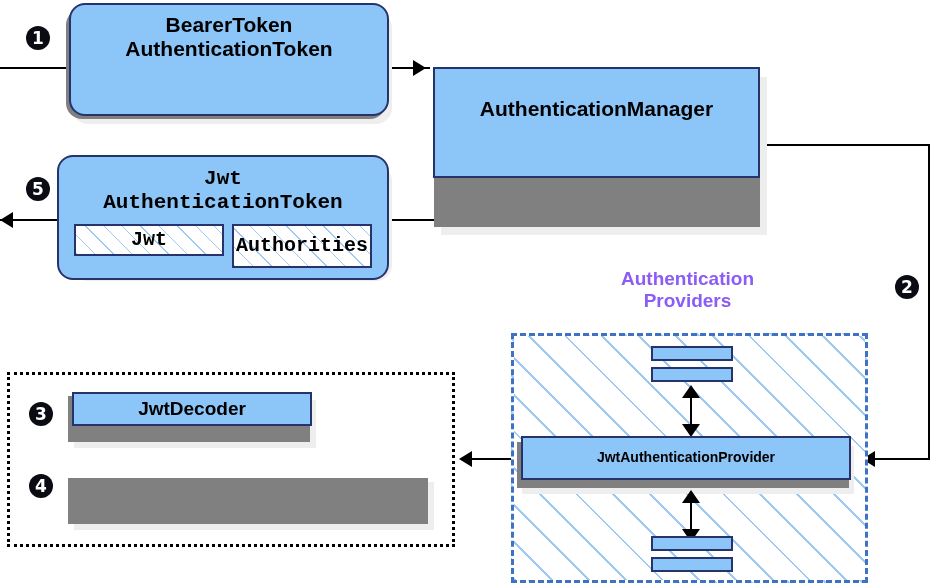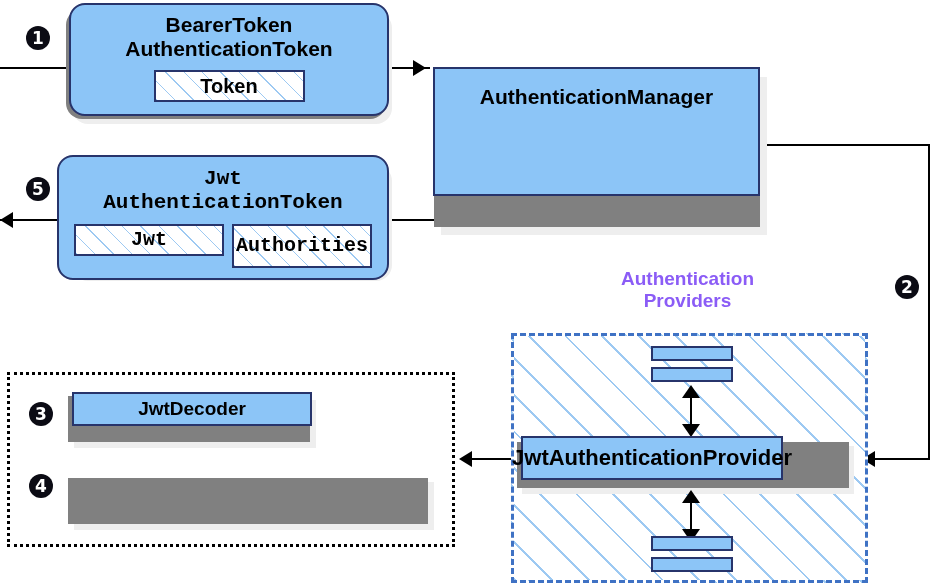--- a/index.html
+++ b/index.html
@@ -181,45 +181,42 @@
 
   <div class="abs mini-bar" style="left:651px;top:346px;width:82px;height:15px;"></div>
   <div class="abs mini-bar" style="left:651px;top:367px;width:82px;height:15px;"></div>
 
   <div class="abs line-v" style="left:690px;top:392px;height:38px;"></div>
   <div class="abs arrow-up" style="left:682px;top:385px;"></div>
   <div class="abs arrow-down" style="left:682px;top:424px;"></div>
 
   <div class="abs shadow-outer" style="left:522px;top:446px;width:332px;height:48px;"></div>
   <div class="abs shadow-inner" style="left:517px;top:442px;width:332px;height:46px;"></div>
-  <div class="abs box" style="left:521px;top:436px;width:262px;height:44px;font-size:22px;">
+  <div class="abs box" style="left:521px;top:436px;width:330px;height:44px;font-size:14px;">
     <span class="box-title">JwtAuthenticationProvider</span>
   </div>
 
   <div class="abs line-v" style="left:690px;top:497px;height:38px;"></div>
   <div class="abs arrow-up" style="left:682px;top:490px;"></div>
   <div class="abs arrow-down" style="left:682px;top:529px;"></div>
 
   <div class="abs mini-bar" style="left:651px;top:536px;width:82px;height:15px;"></div>
   <div class="abs mini-bar" style="left:651px;top:557px;width:82px;height:15px;"></div>
 
   <div class="abs shadow-outer" style="left:441px;top:77px;width:326px;height:158px;"></div>
   <div class="abs shadow-inner" style="left:434px;top:73px;width:326px;height:154px;"></div>
-  <div class="abs box" style="left:433px;top:67px;width:327px;height:129px;justify-content:flex-start;padding-top:16px;font-size:21px;">
+  <div class="abs box" style="left:433px;top:67px;width:327px;height:111px;justify-content:flex-start;padding-top:28px;font-size:21px;">
     <span class="box-title">AuthenticationManager</span>
   </div>
 
   <div class="abs shadow-outer" style="left:72px;top:12px;width:320px;height:112px;border-radius:16px;"></div>
   <div class="abs shadow-inner" style="left:66px;top:9px;width:320px;height:110px;border-radius:16px;"></div>
   <div class="abs box round" style="left:69px;top:3px;width:320px;height:113px;justify-content:flex-start;padding-top:8px;font-size:21px;">
     <span class="box-title">BearerToken
 AuthenticationToken</span>
-    <div class="hatch" style="width:151px;height:32px;margin-top:10px;font-size:20px;">
-      <span>Token</span>
-    </div>
   </div>
 
   <div class="abs shadow-outer" style="left:72px;top:165px;width:320px;height:116px;border-radius:16px;"></div>
   <div class="abs shadow-inner" style="left:66px;top:162px;width:320px;height:114px;border-radius:16px;"></div>
   <div class="abs box round" style="left:57px;top:155px;width:332px;height:125px;justify-content:flex-start;padding-top:10px;font-size:21px;font-family:Liberation Mono, monospace;">
     <span class="box-title">Jwt
 AuthenticationToken</span>
     <div style="display:flex;gap:8px;margin-top:10px;">
       <div class="hatch" style="width:150px;height:32px;font-size:20px;">
         <span>Jwt</span>

